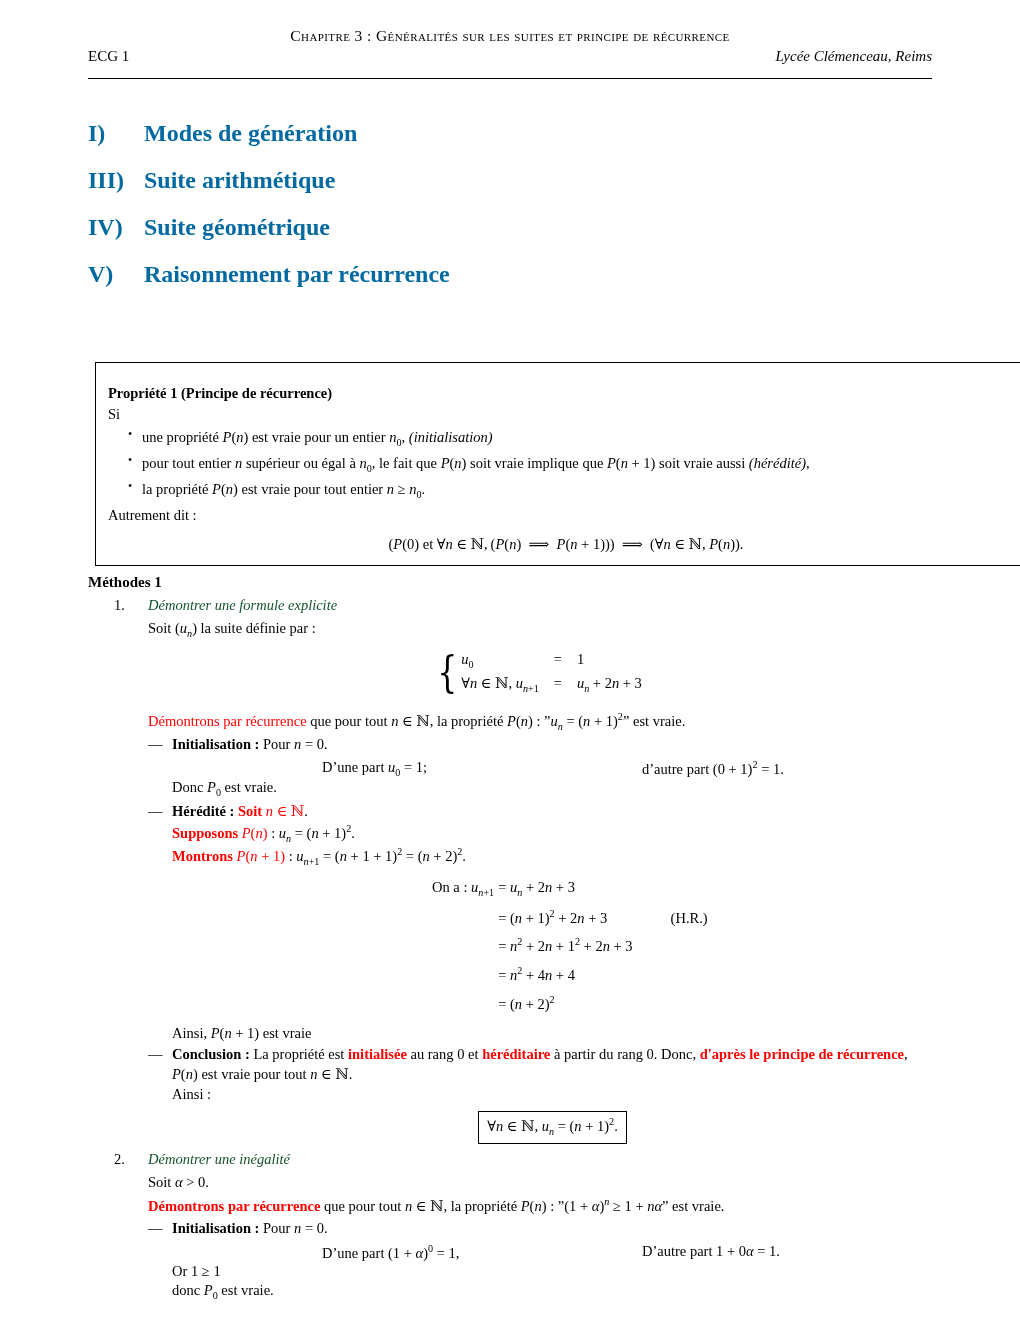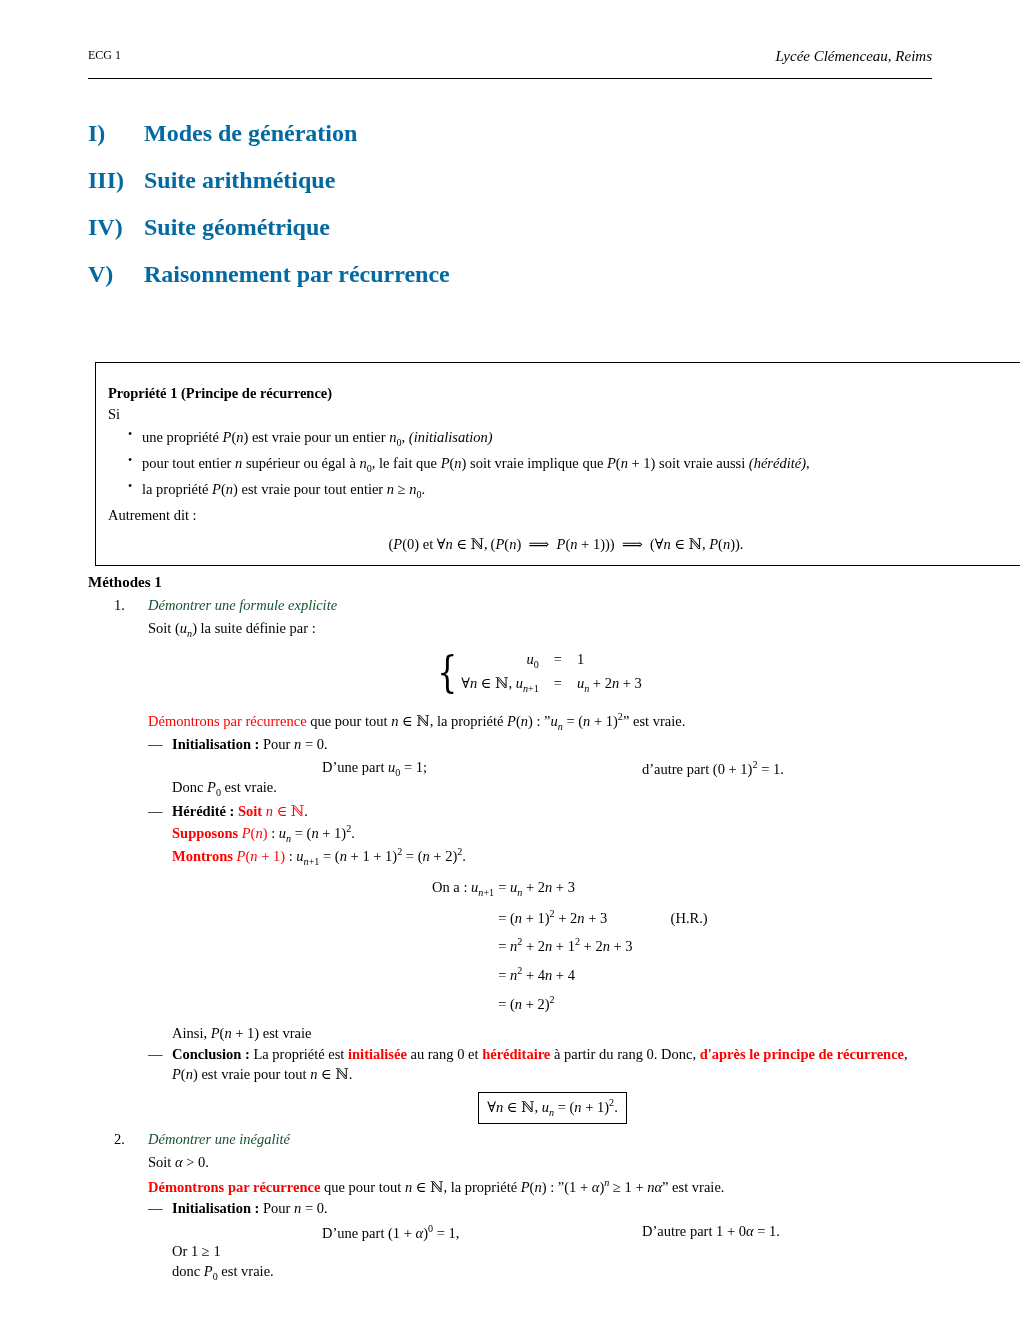--- a/index.html
+++ b/index.html
@@ -29,21 +29,21 @@
     left: 0; top: 27px;
     width: 1020px;
     text-align: center;
     font-variant: small-caps;
     font-size: 15.5px;
     letter-spacing: 0.4px;
   }
   .hdr-left {
     position: absolute;
     left: 88px; top: 48px;
-    font-size: 12px;
+    font-size: 15px;
   }
   .hdr-right {
     position: absolute;
     right: 88px; top: 48px;
     font-style: italic;
     font-size: 15px;
   }
   .hdr-rule {
     position: absolute;
     left: 88px; top: 78px;
@@ -160,21 +160,21 @@
     position: absolute;
     left: 0;
     top: 50%;
     transform: translateY(-50%) scaleX(0.75);
     font-size: 42px;
     line-height: 1;
     font-family: "DejaVu Serif", serif;
   }
   .sys table { border-collapse: collapse; }
   .sys td { padding: 1px 5px; vertical-align: baseline; }
-  .sys td.l { text-align: right; }
+  .sys td.l { text-align: left; }
   .sys td.e { text-align: center; padding: 1px 10px; }
   .sys td.r { text-align: left; }
 
   
   .calc { margin: 6px 0 6px 0; padding-left: 260px; }
   .calc table { border-collapse: collapse; }
   .calc td { padding: 3.5px 0; vertical-align: baseline; }
   .calc td.lhs { text-align: right; white-space: nowrap; }
   .calc td.rhs { text-align: left; white-space: nowrap; padding-left: 4px; }
   .calc td.note { padding-left: 38px; white-space: nowrap; }
@@ -194,20 +194,21 @@
   .mathit { font-style: italic; font-family: "Liberation Serif", serif; }
   .bb { font-family: "DejaVu Serif", serif; }
   sub { font-size: 0.7em; }
   sup { font-size: 0.7em; }
 </style>
 </head>
 <body>
 
 <div class="page">
 
+  <div class="hdr-center">Chapitre 3 : Généralités sur les suites et principe de récurrence</div>
   <div class="hdr-left">ECG 1</div>
   <div class="hdr-right">Lycée Clémenceau, Reims</div>
   <div class="hdr-rule"></div>
 
   <div class="sections">
     <div class="sec"><span class="num">I)</span><span>Modes de génération</span></div>
     <div class="sec"><span class="num">III)</span><span>Suite arithmétique</span></div>
     <div class="sec"><span class="num">IV)</span><span>Suite géométrique</span></div>
     <div class="sec"><span class="num">V)</span><span>Raisonnement par récurrence</span></div>
   </div>
@@ -325,20 +326,21 @@
           </div>
 
           <div>Ainsi, <span class="mathit">P</span>(<span class="mathit">n</span> + 1) est vraie</div>
         </div>
 
         <div class="dash">
           <span class="dsh">—</span>
           <span class="bold">Conclusion :</span>
           La propriété est <span class="redb">initialisée</span> au rang 0 et <span class="redb">héréditaire</span> à partir du rang 0. Donc,
           <span class="redb">d'après le principe de récurrence</span>, <span class="mathit">P</span>(<span class="mathit">n</span>) est vraie pour tout <span class="mathit">n</span> ∈ <span class="bb">ℕ</span>.
+          <div>Ainsi :</div>
           <div class="disp">
             <span class="framed">∀<span class="mathit">n</span> ∈ <span class="bb">ℕ</span>, <span class="mathit">u</span><sub><span class="mathit">n</span></sub> = (<span class="mathit">n</span> + 1)<sup>2</sup>.</span>
           </div>
         </div>
       </li>
 
       <li>
         <span class="onum">2.</span>
         <div class="orange">Démontrer une inégalité</div>
 

